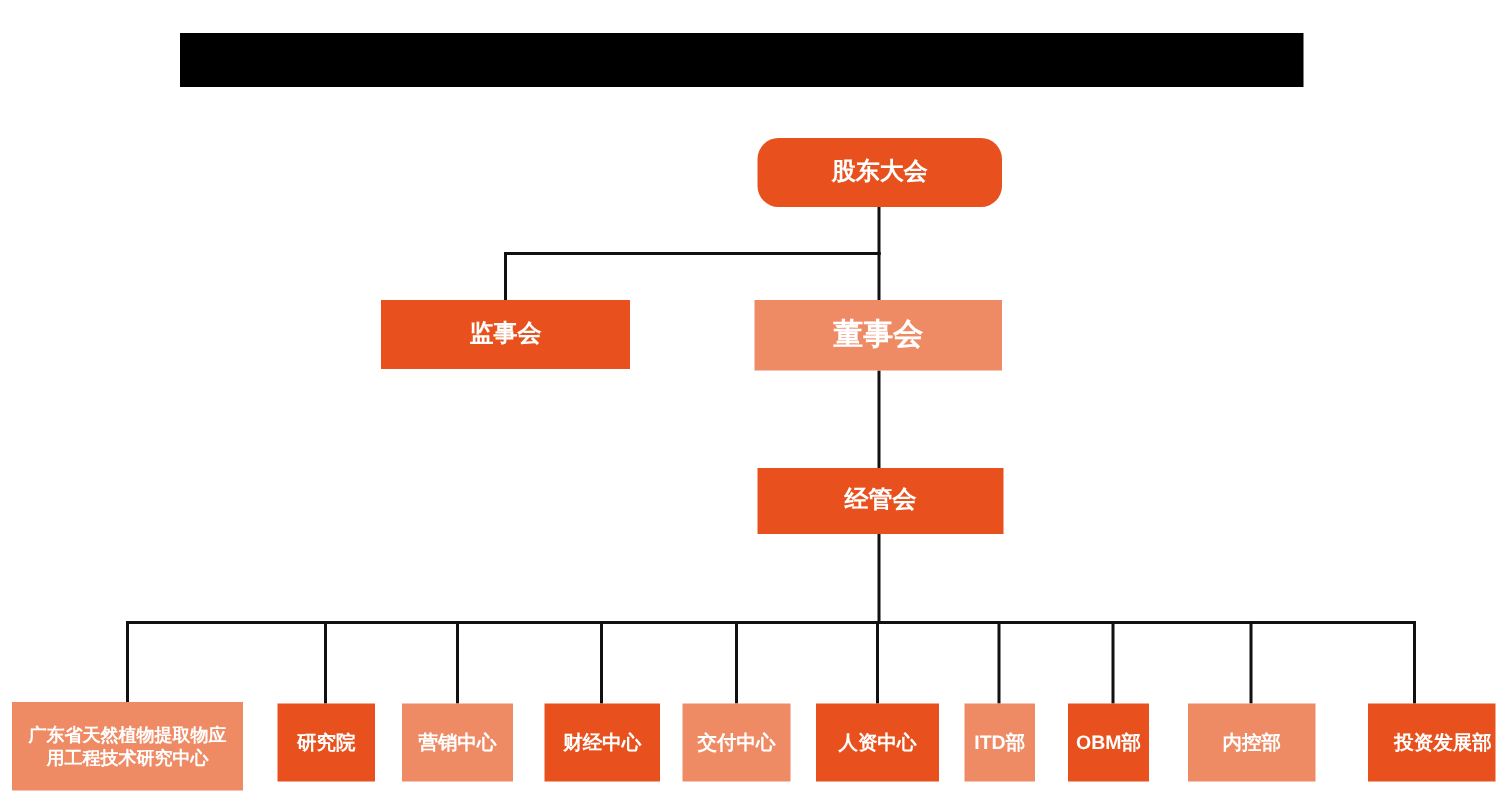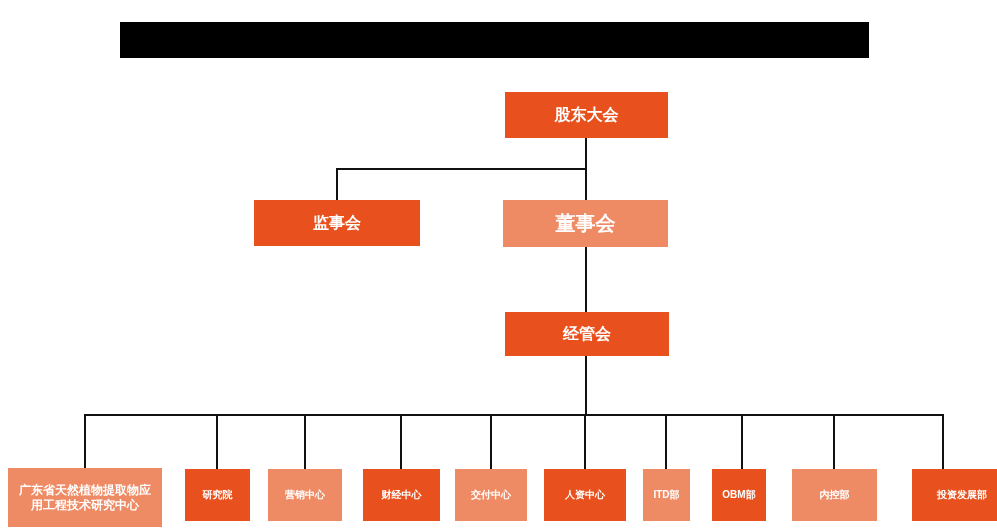--- a/index.html
+++ b/index.html
@@ -21,29 +21,29 @@
     box-sizing:border-box;
   }
   .node.dark{background:var(--primary-dark,#E8511D);}
   .node.light{background:var(--primary-light,#EE8A64);}
 
   .cline{position:absolute;background:var(--line,#111);}
   .v{width:2px;}
   .h{height:2px;}
 
   
-  #n-shareholders{left:505px;top:92px;width:163px;height:46px;font-size:16px;}
+  #n-shareholders{left:505px;top:92px;width:163px;height:46px;font-size:16px;border-radius:14px;}
   
   #n-supervisory {left:254px;top:200px;width:166px;height:46px;font-size:16px;}
   #n-board      {left:503px;top:200px;width:165px;height:47px;font-size:20px;}
   
   #n-management {left:505px;top:312px;width:164px;height:44px;font-size:16px;}
 
   
-  .child{top:469px;height:52px;font-size:10px;}
+  .child{top:469px;height:52px;font-size:13px;}
   #n-gd-center {left:8px;  width:154px;top:468px;height:59px;font-size:12px;padding:0 7px;text-align:center;}
   #n-research  {left:185px;width:65px;}
   #n-marketing {left:268px;width:74px;}
   #n-finance   {left:363px;width:77px;}
   #n-delivery  {left:455px;width:72px;}
   #n-hr        {left:544px;width:82px;}
   #n-itd       {left:643px;width:47px;}
   #n-obm       {left:712px;width:54px;}
   #n-control   {left:792px;width:85px;justify-content:center;}
   #n-invest    {left:893px;width:100px;margin-left:19px;}

